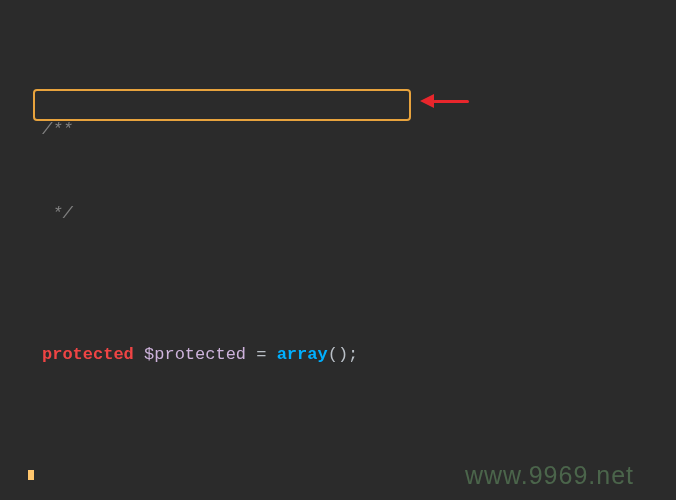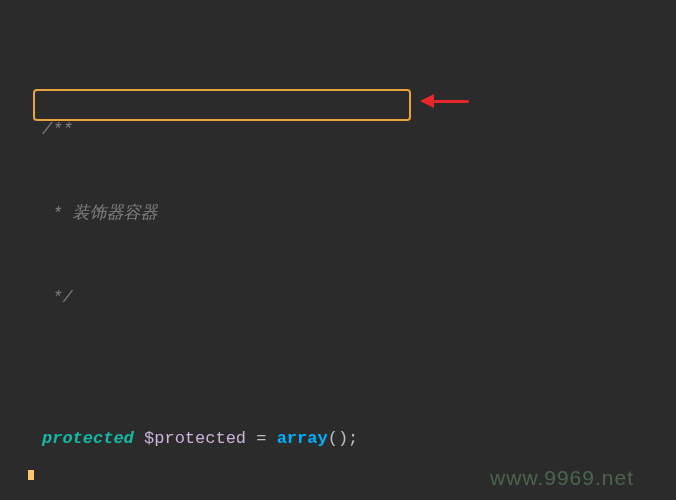--- a/index.html
+++ b/index.html
@@ -12,21 +12,21 @@
     color: #a9b7c6;
     position: relative;
   }
   .editor {
     padding: 4px 0 0 0;
     white-space: pre;
   }
   .line { padding-left: 42px; min-height: 28px; position: relative; }
 
   .c-comment { color: #808080; font-style: italic; }
-  .c-keyword { color: #14b8a6; font-weight: bold; font-style: italic; }
+  .c-keyword { color: #ef4444; font-weight: bold; }
   .c-var { color: #cdb2db; }
   .c-op { color: #b9bfc6; }
   .c-arrfn { color: #00b0ff; font-weight: bold; }
   .c-paren { color: #b9bfc6; }
 
   .hl-box {
     position: absolute;
     left: 33px;
     top: 89px;
     width: 378px;
@@ -56,21 +56,21 @@
     border-top: 7px solid transparent;
     border-bottom: 7px solid transparent;
     margin-right: -1px;
   }
 
   .watermark {
     position: absolute;
     right: 42px;
     bottom: 4px;
     font-family: Arial, sans-serif;
-    font-size: 21px;
+    font-size: 25px;
     color: rgba(120, 180, 120, 0.42);
     letter-spacing: 1px;
     pointer-events: none;
   }
 
   .gutter-mark {
     position: absolute;
     left: 28px;
     top: 470px;
     width: 6px;
@@ -78,21 +78,20 @@
     background: #ffc66d;
   }
 </style>
 </head>
 <body>
 
 <div class="editor">
 
   
   <div class="line"><span class="c-comment">/**</span></div>
-  <div class="line"><span class="c-comment"> * 装饰器容器</span></div>
   <div class="line"><span class="c-comment"> */</span></div>
 
   
   <div class="line"><span class="c-keyword">protected</span> <span class="c-var">$protected</span><span class="c-op"> = </span><span class="c-arrfn">array</span><span class="c-paren">();</span></div>
 
   
   
 
   
   

